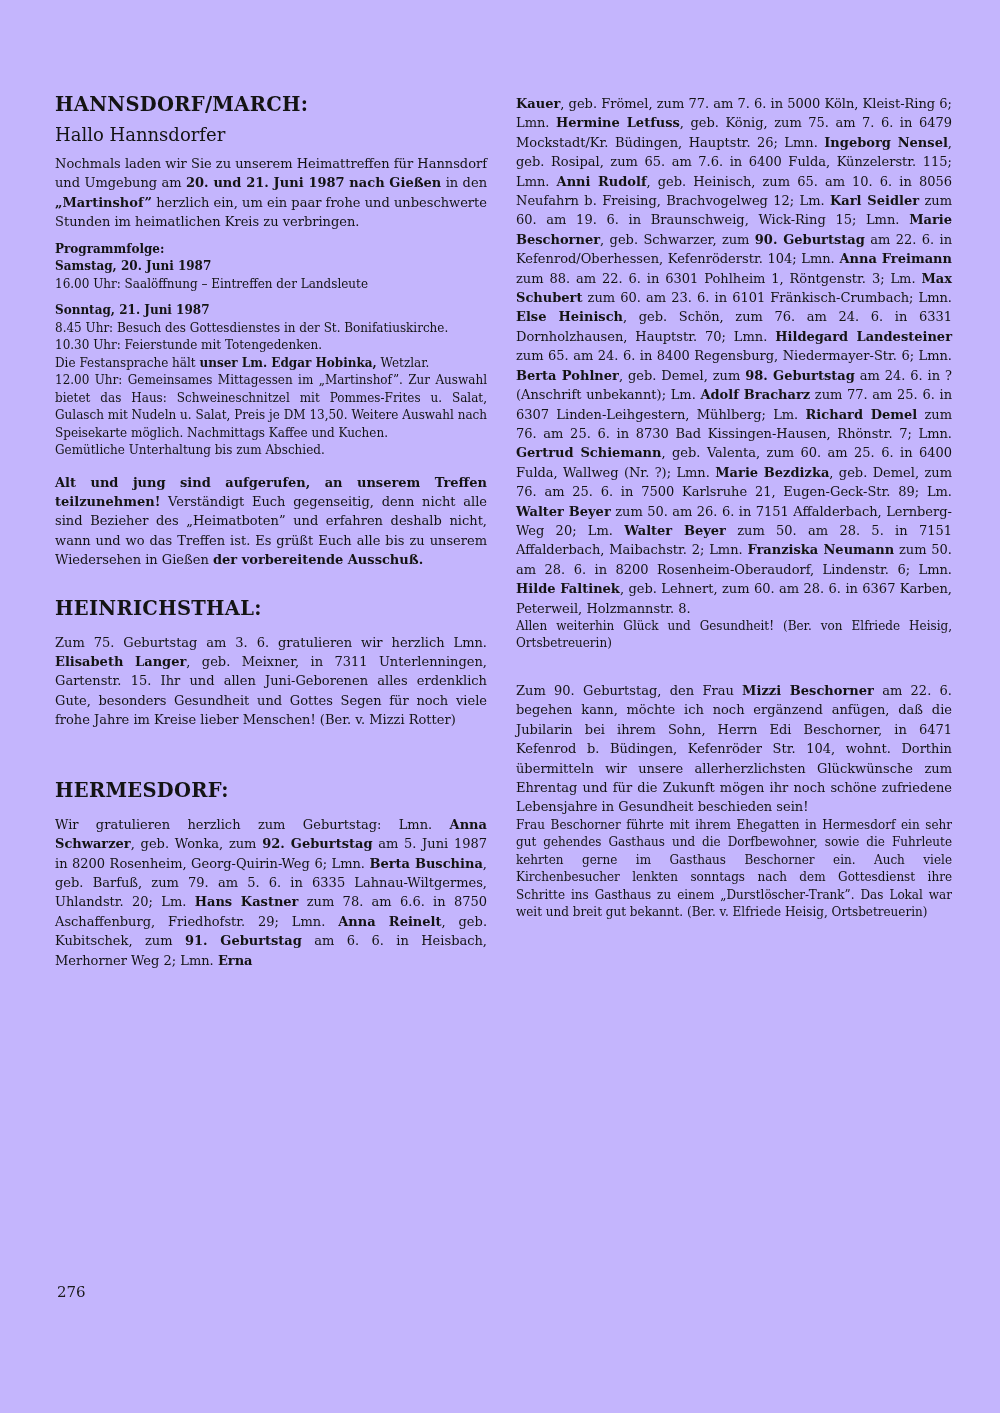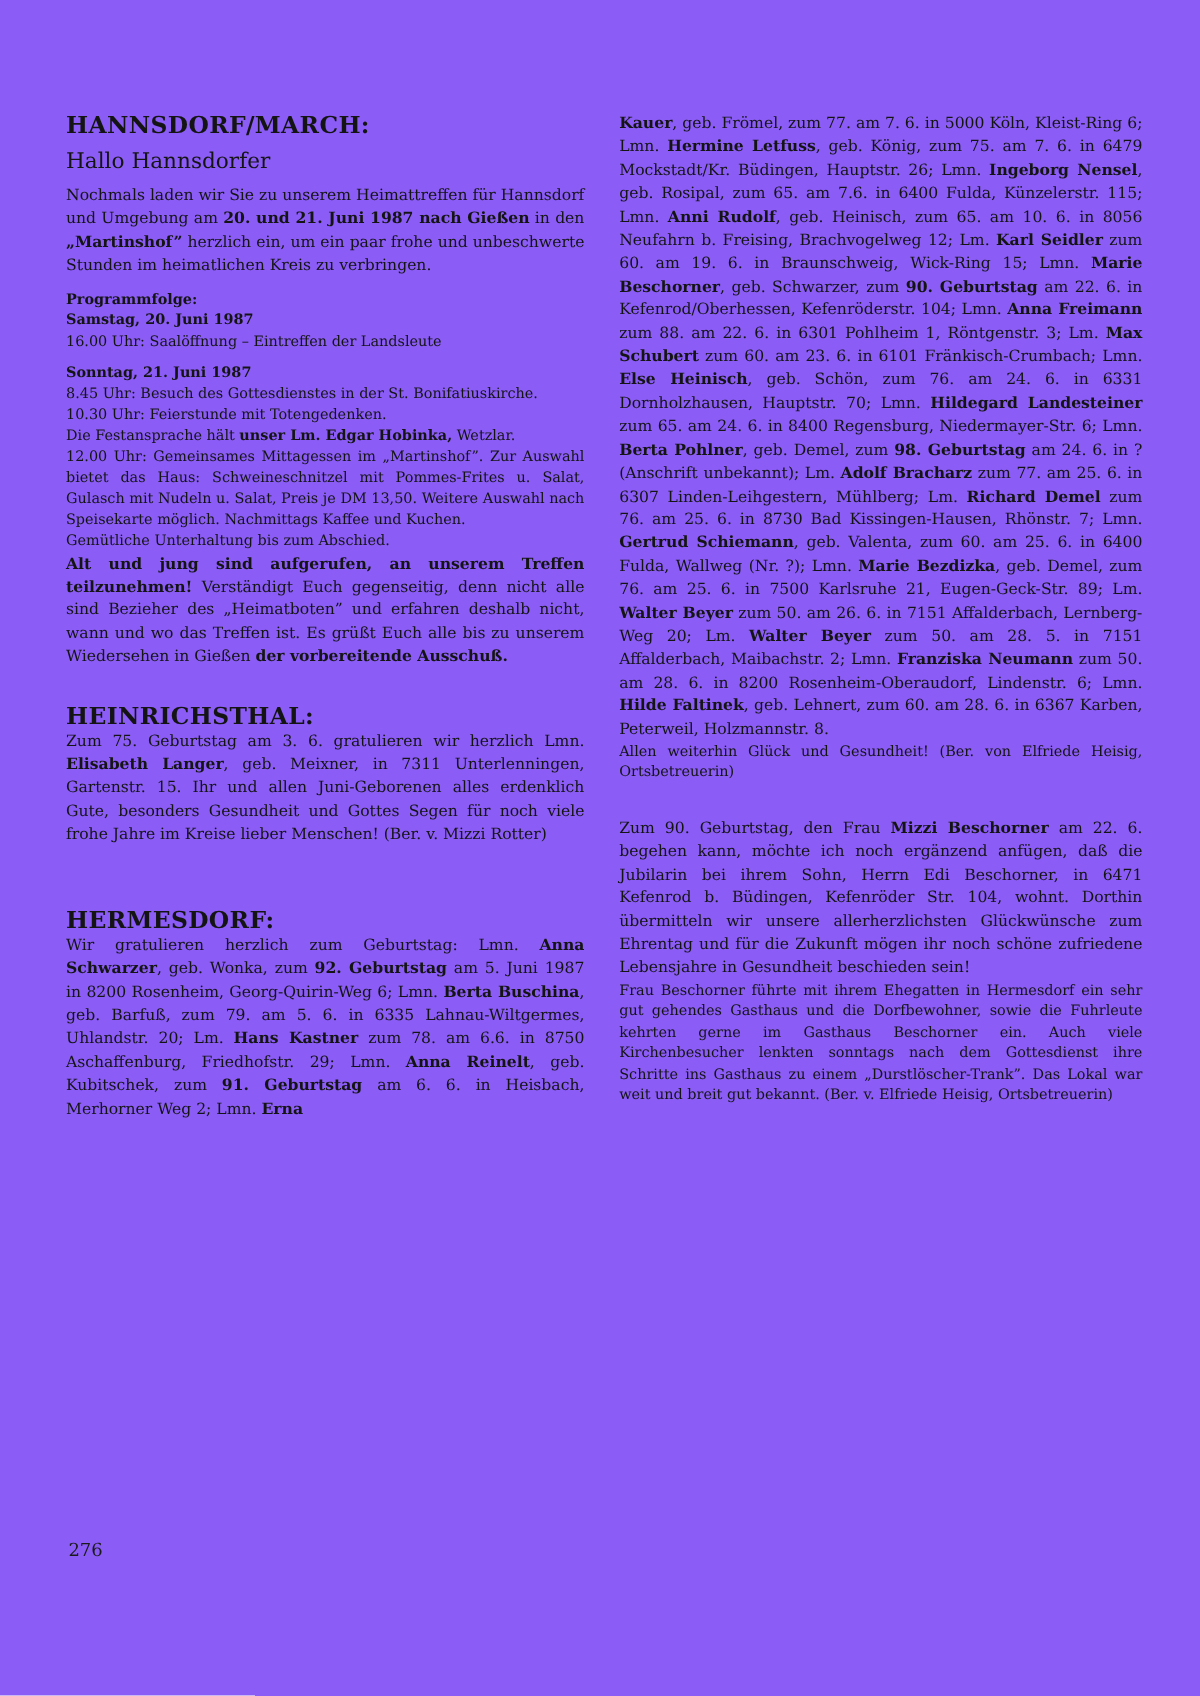--- a/index.html
+++ b/index.html
@@ -4,21 +4,21 @@
 <style>
   html, body {
     margin: 0;
     padding: 0;
     background: #f7f7f4;
   }
   .page {
     position: relative;
     width: 1000px;
     height: 1413px;
-    background: #8b5cf6;
+    background: #c4b5fd;
     font-family: "DejaVu Serif", "Liberation Serif", serif;
     color: #141414;
     overflow: hidden;
   }
   .col {
     position: absolute;
     top: 94px;
   }
   .col-left  { left: 55px;  width: 432px; }
   .col-right { left: 516px; width: 436px; }
@@ -38,21 +38,21 @@
   }
   .blk.subheading {
     font-weight: normal;
     font-size: 18px;
     line-height: 20px;
     text-align: left;
   }
   .blk.label { font-weight: bold; text-align: left; }
   .bold { font-weight: bold; }
   .sp-s  { margin-top: 9px; }
-  .sp-m  { margin-top: 1px; }
+  .sp-m  { margin-top: 13px; }
   .sp-l  { margin-top: 28px; }
   .sp-xl { margin-top: 50px; }
   .page-number {
     position: absolute;
     left: 57px;
     top: 1283px;
     font-size: 15px;
     color: #1a1a1a;
   }
 </style>

